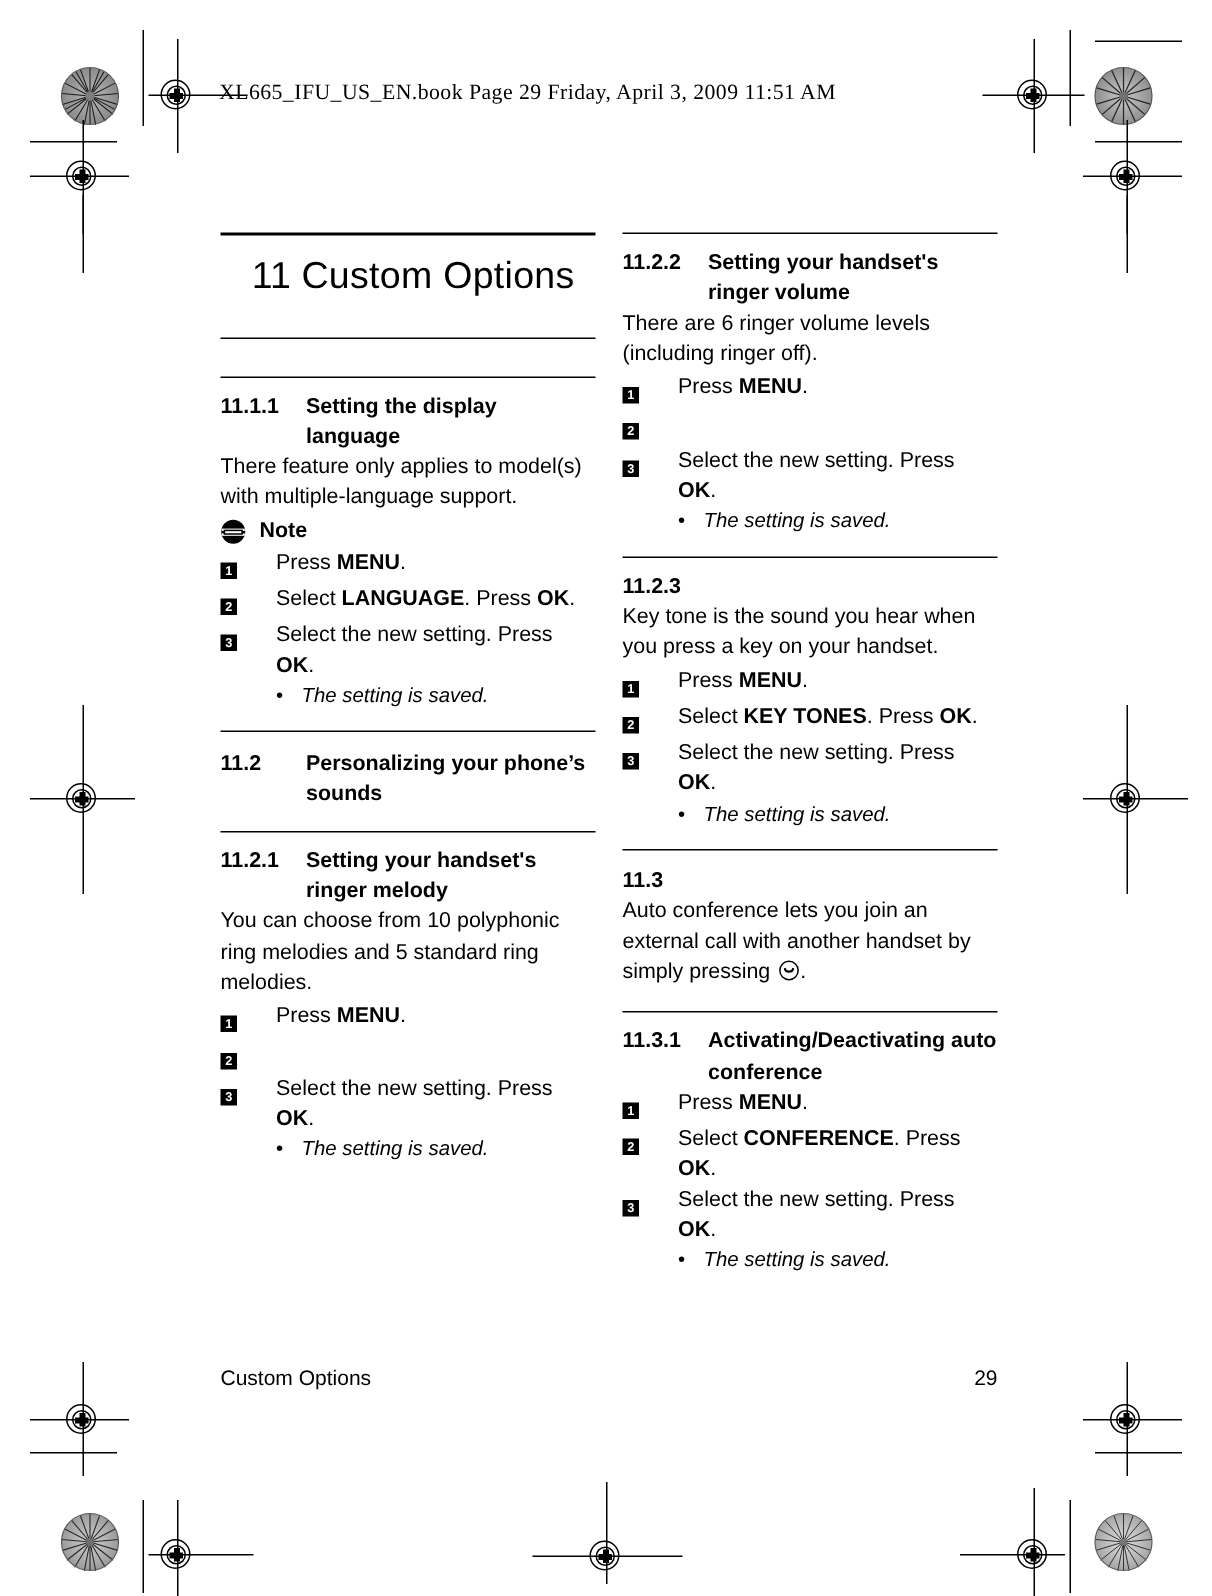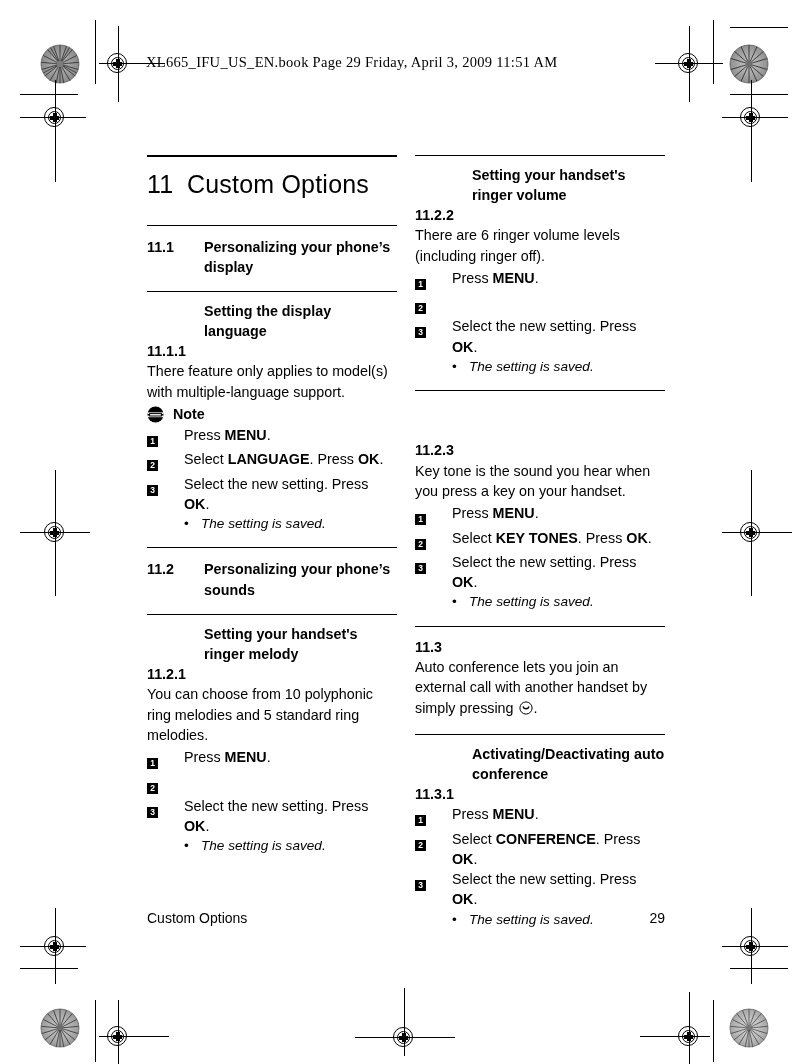--- a/index.html
+++ b/index.html
@@ -124,20 +124,21 @@
     height: 0;
   }
 
   .chapter-title {
     font-size: 25px;
     font-weight: 300;
     letter-spacing: 0.2px;
     line-height: 1.1;
     margin: 0 0 16px 0;
     white-space: nowrap;
+    text-align: center;
   }
   .chapter-title .num {
     display: inline-block;
     width: 40px;
   }
 
   p.body {
     font-size: 14.3px;
     line-height: 1.42;
     margin: 0 0 8px 0;
@@ -153,21 +154,21 @@
   .h2 .n { width: 57px; flex: 0 0 57px; }
   .h2 .t { flex: 1 1 auto; }
 
   .h3 {
     display: flex;
     font-size: 14.3px;
     font-weight: bold;
     line-height: 1.42;
     margin: 0;
   }
-  .h3 .n { width: 57px; flex: 0 0 57px; margin-top: 40px; }
+  .h3 .n { width: 57px; flex: 0 0 57px; }
   .h3 .t { flex: 1 1 auto; }
 
   
   .note-head {
     display: flex;
     align-items: center;
     gap: 9px;
     margin: 4px 0 2px 0;
   }
   .note-icon {
@@ -520,24 +521,20 @@
 
     <h1 class="chapter-title">
       <span class="num">11</span><span>Custom Options</span>
     </h1>
 
 
     <div style="height:10px"></div>
     <div class="rule-thin"></div>
     <div style="height:11px"></div>
 
-    <div class="h2">
-      <span class="n">11.1</span>
-      <span class="t">Personalizing your phone’s display</span>
-    </div>
 
     <div style="height:14px"></div>
     <div class="rule-thin"></div>
     <div style="height:9px"></div>
 
     <div class="h3">
       <span class="n">11.1.1</span>
       <span class="t">Setting the display language</span>
     </div>
 

